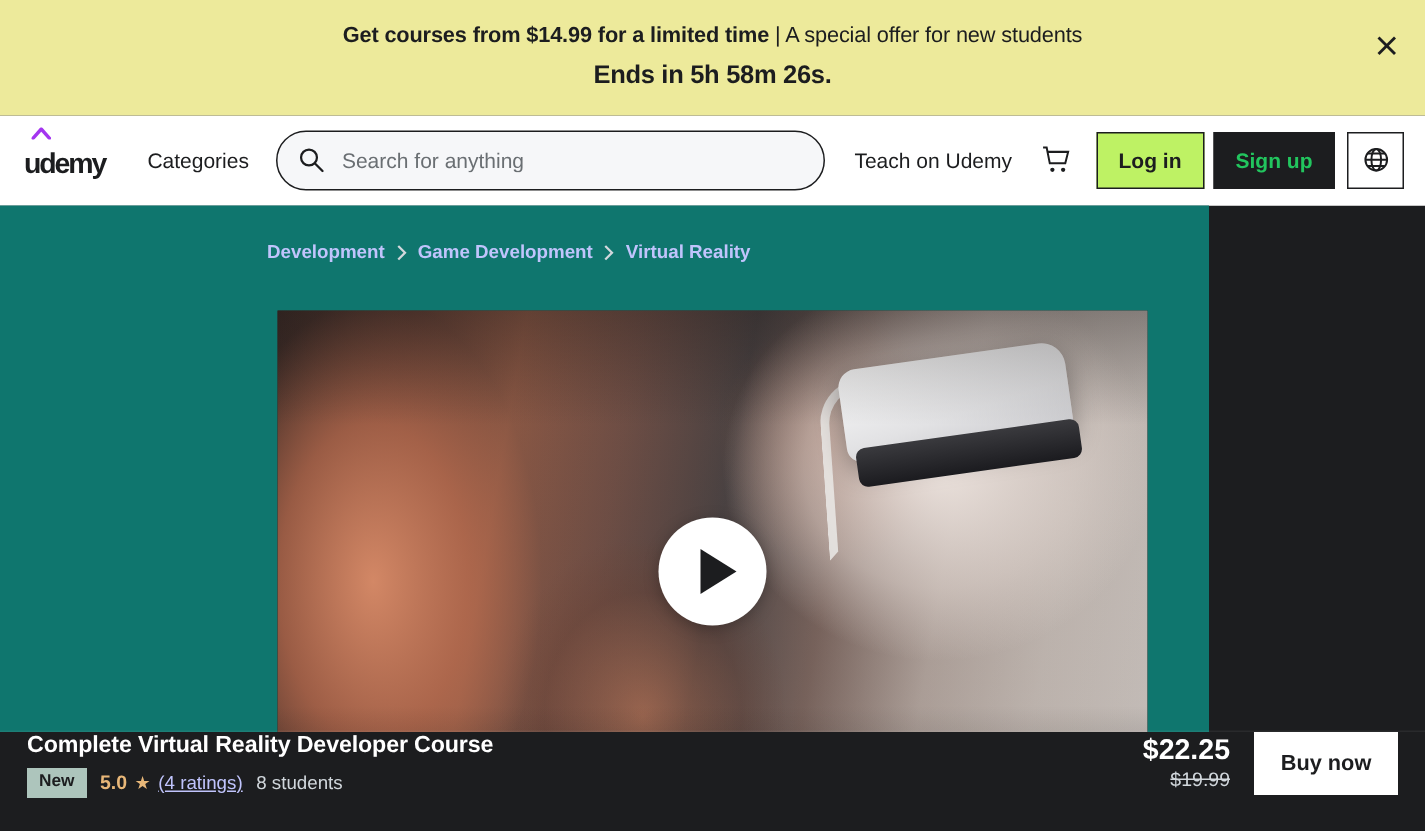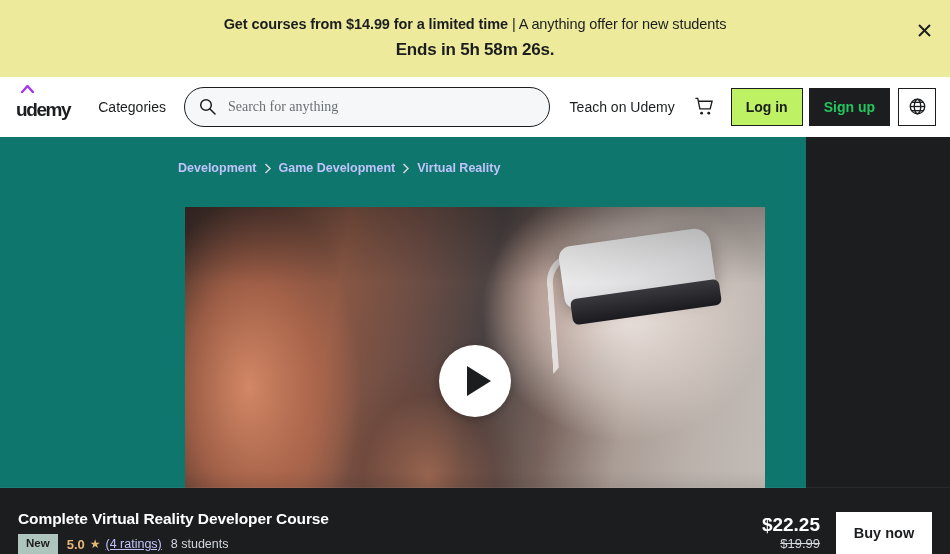--- a/index.html
+++ b/index.html
@@ -125,21 +125,21 @@
     flex: 0 0 auto;
     margin-right: 12px;
     color: #1c1d1f;
     display: flex;
   }
   .search-input {
     flex: 1;
     border: none;
     outline: none;
     background: transparent;
-    font-family: Liberation Serif, serif;
+    font-family: Liberation Sans, sans-serif;
     font-size: 14px;
     color: #c2410c;
     min-width: 0;
   }
   .search-input::placeholder { color: #6a6f73; }
 
   .teach-link {
     font-size: 14px;
     color: #1c1d1f;
     white-space: nowrap;
@@ -320,21 +320,21 @@
 
   
   .sticky-bar {
     position: absolute;
     left: 0;
     bottom: 0;
     width: 950px;
     height: 66px;
     background: #1c1d1f;
     display: flex;
-    align-items: flex-end;
+    align-items: flex-start;
     padding: 0 18px 0 18px;
     box-shadow: 0 -1px 0 rgba(255,255,255,0.06);
   }
   .sticky-left { flex: 1; min-width: 0; }
   .course-title {
     font-size: 15.5px;
     font-weight: 700;
     color: #ffffff;
     letter-spacing: -0.1px;
     margin-bottom: 6px;
@@ -399,21 +399,21 @@
     font-weight: 700;
     cursor: pointer;
   }
 </style>
 </head>
 <body>
 
 <div class="promo-banner">
   <div class="promo-inner">
     <div class="promo-line1">
-      <span class="promo-strong">Get courses from $14.99 for a limited time</span><span class="promo-sep"> | </span><span class="promo-rest">A anything offer for new students</span>
+      <span class="promo-strong">Get courses from $14.99 for a limited time</span><span class="promo-sep"> | </span><span class="promo-rest">A special offer for new students</span>
     </div>
     <div class="promo-line2">Ends in 5h 58m 26s.</div>
   </div>
   <button class="promo-close" aria-label="Close">
     <svg width="15" height="15" viewBox="0 0 15 15" fill="none" stroke="currentColor" stroke-width="1.9">
       <line x1="2" y1="2" x2="13" y2="13"></line>
       <line x1="13" y1="2" x2="2" y2="13"></line>
     </svg>
   </button>
 </div>

